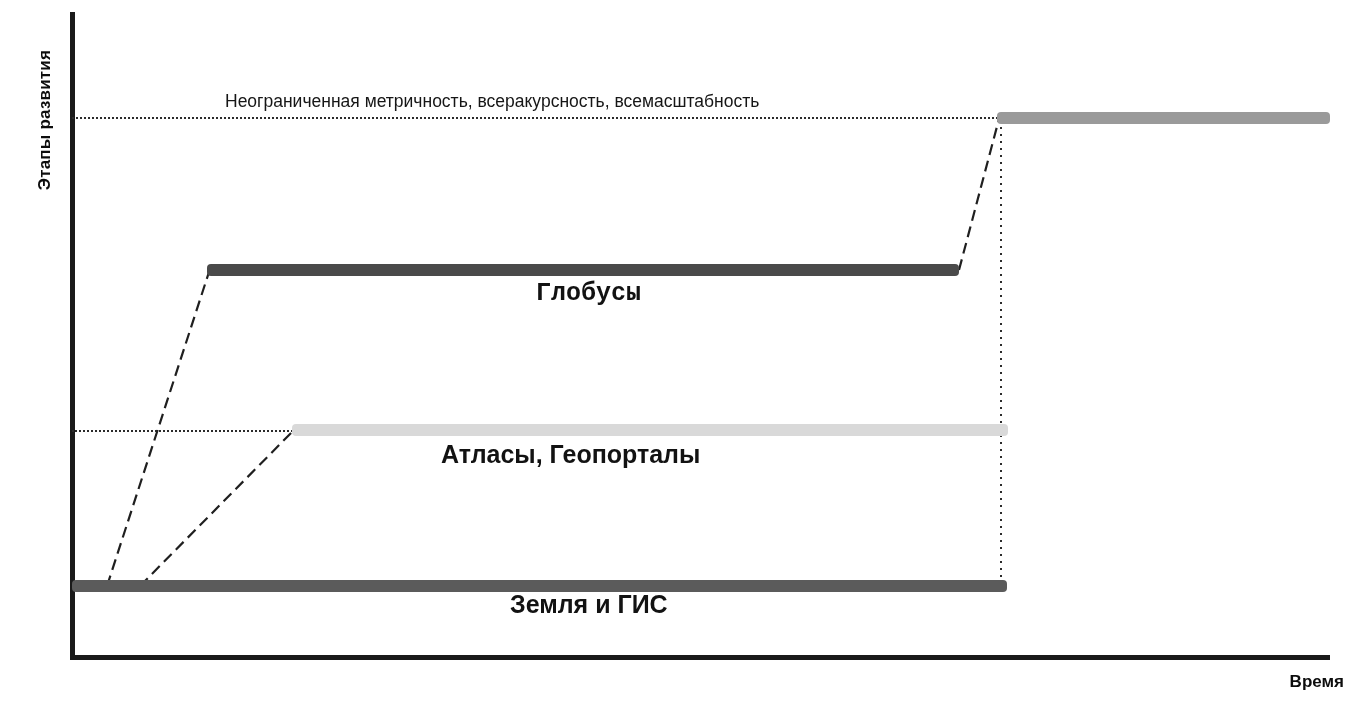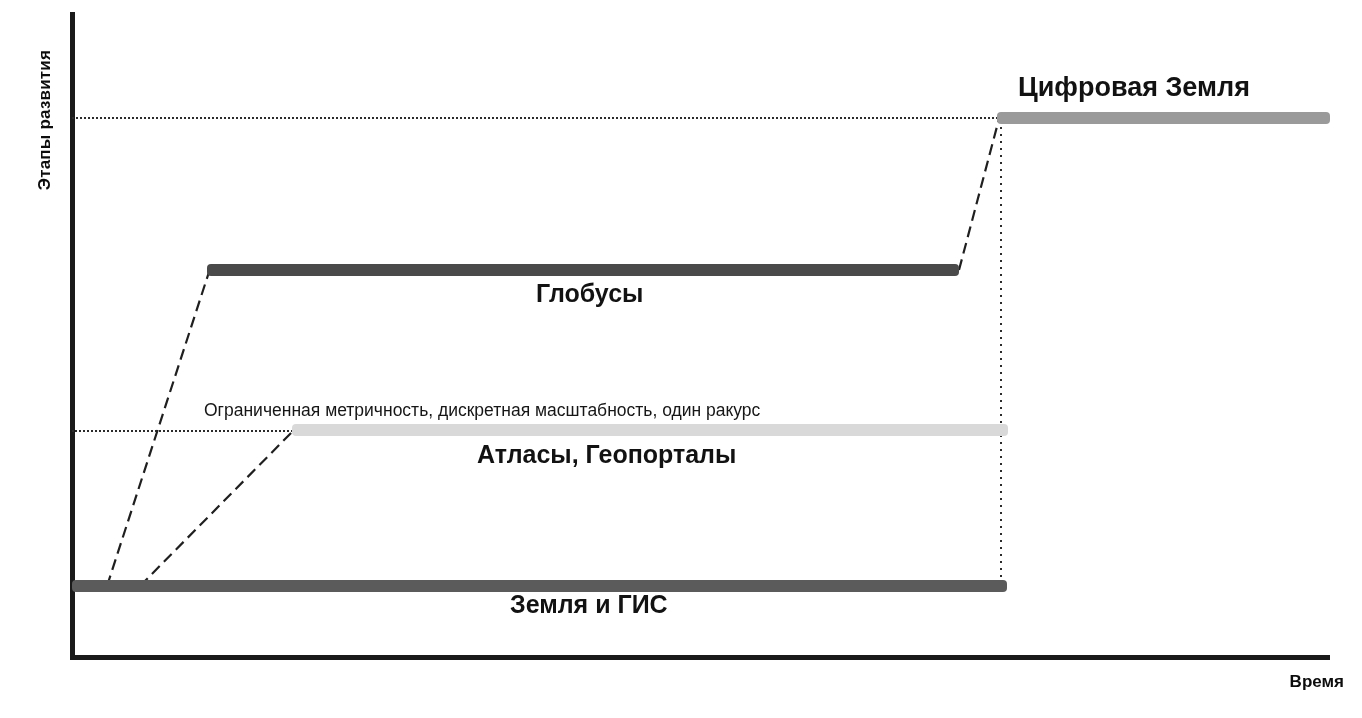--- a/index.html
+++ b/index.html
@@ -98,24 +98,24 @@
   .stage-desc {
     position: absolute;
     font-size: 17.5px;
     color: #161616;
     white-space: nowrap;
   }
 
   .title-maps   { left: 510px; top: 590px; }
   .desc-maps    { left: 276px; top: 549px; }
 
-  .title-atlas  { left: 441px; top: 440px; margin-left: 36px; }
+  .title-atlas  { left: 441px; top: 440px; }
   .desc-atlas   { left: 204px; top: 400px; }
 
-  .title-globe  { left: 536px; top: 279px; }
+  .title-globe  { left: 536px; top: 279px; font-family: Liberation Mono, monospace; }
   .desc-globe   { left: 241px; top: 238px; }
 
   .title-earth  { left: 1018px; top: 72px; font-size: 27px; }
   .desc-earth   { left: 225px;  top: 91px; }
 </style>
 </head>
 <body>
 
 <div id="stage">
 
@@ -135,22 +135,21 @@
 
     <path d="M 959 270 L 999 119" stroke="#1f1f1f" stroke-width="2.2" fill="none" stroke-dasharray="11 6"></path>
 
     <path d="M 1001 120 L 1001 586" stroke="#2b2b2b" stroke-width="2" fill="none" stroke-dasharray="2 5"></path>
   </svg>
 
   <div class="bar bar-maps"></div>
   <div class="stage-title title-maps">Земля и ГИС</div>
 
   <div class="bar bar-atlas"></div>
-  <div class="stage-desc desc-atlas">Ограниченная метричность, дискретная масштабность, один ракурс</div>
   <div class="stage-title title-atlas">Атласы, Геопорталы</div>
 
   <div class="bar bar-globe"></div>
   <div class="stage-title title-globe">Глобусы</div>
 
   <div class="bar bar-earth"></div>
-  <div class="stage-title title-earth">Цифровая Земля</div>
+  <div class="stage-desc desc-earth">Неограниченная метричность, всеракурсность, всемасштабность</div>
 
 </div>
 
 </body></html>

